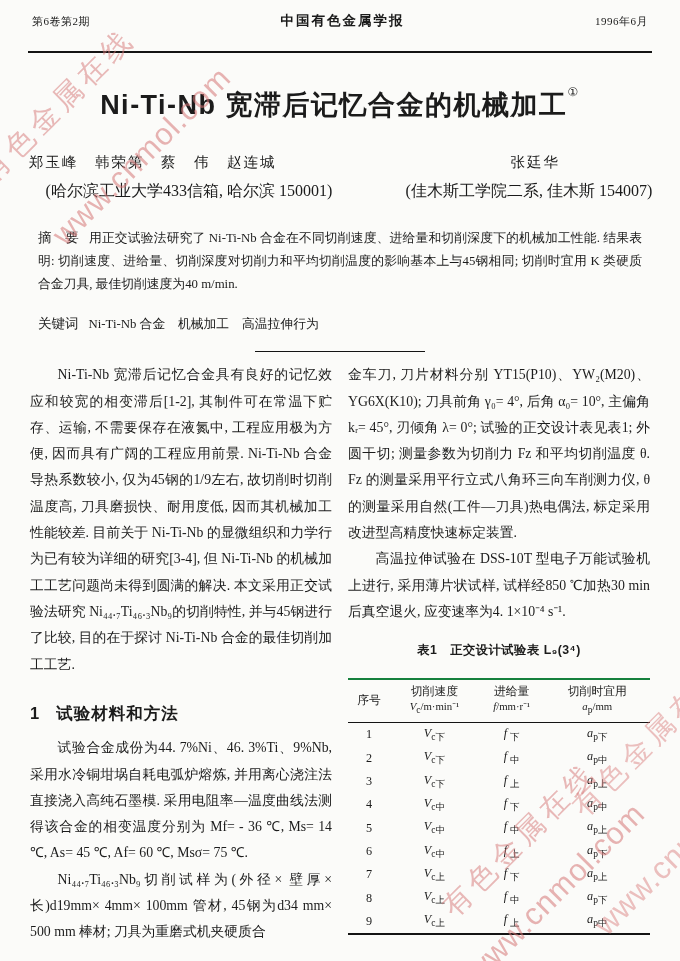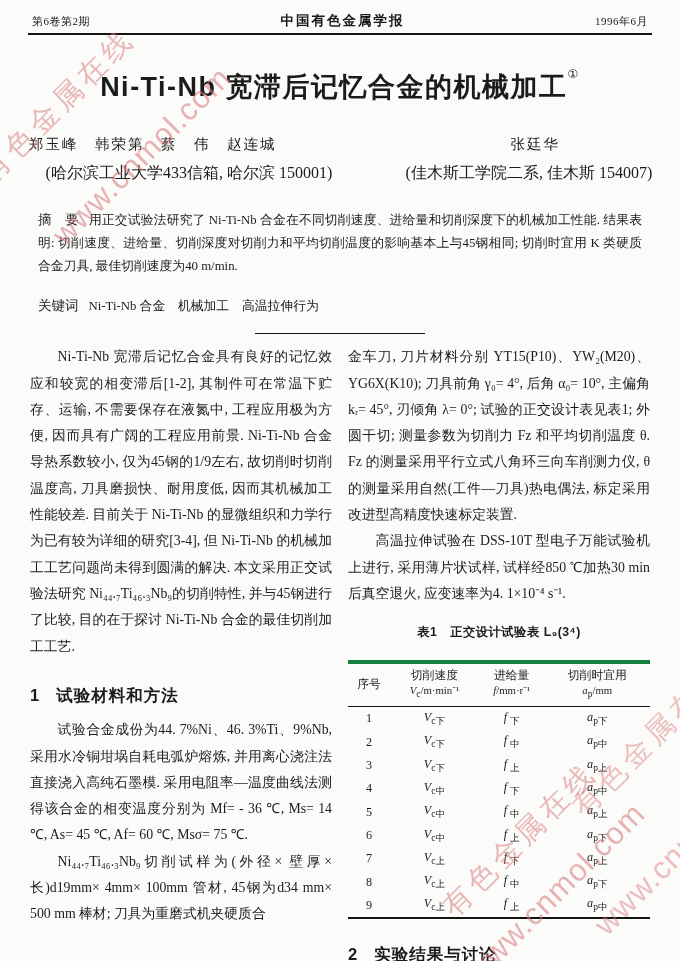--- a/index.html
+++ b/index.html
@@ -5,21 +5,21 @@
   html,body{margin:0;padding:0;}
   body{
     width:680px;height:961px;
     background:#fbfbf9;color:#1b1b1b;
     font-family:"Liberation Serif", serif;
     position:relative;overflow:hidden;
   }
   .page{position:relative;width:680px;height:961px;box-sizing:border-box;padding-top:10px;}
 
   
-  .jheader{display:flex;justify-content:space-between;align-items:baseline;padding:2px 32px 2px;}
+  .jheader{display:flex;justify-content:space-between;align-items:baseline;padding:2px 32px 20px;}
   .jh-side{font-size:11px;letter-spacing:.5px;}
   .jh-center{font-family:"Liberation Sans",sans-serif;font-weight:bold;font-size:13.5px;letter-spacing:2px;}
   .header-rule{border:none;border-top:2.2px solid #141414;margin:1px 28px 0;}
 
   
   .title{margin-top:32px;text-align:center;font-family:"Liberation Sans",sans-serif;
          font-weight:bold;font-size:27px;letter-spacing:1.5px;}
   .title sup{font-size:12px;font-weight:normal;vertical-align:18px;}
   .authors-row{display:flex;margin-top:30px;font-size:14.5px;letter-spacing:2px;}
   .authors-row .a1{flex:1.25;text-align:left;padding-left:29px;}
@@ -44,21 +44,21 @@
          margin:25px 0 11px;letter-spacing:1px;line-height:1.3;text-align:left;}
   h2.sec .num{margin-right:16px;}
 
   
   .footnote{margin-top:auto;padding-bottom:6px;font-size:11.5px;line-height:1.5;text-align:left;}
   .footnote-rule{width:195px;border:none;border-top:1.5px solid #141414;margin:0 0 9px;}
 
   
   .tcap{text-align:center;font-family:"Liberation Sans",sans-serif;font-weight:bold;
         font-size:12.3px;margin:12px 0 6px;letter-spacing:.5px;}
-  table.t1{width:100%;border-collapse:collapse;border-top:4px solid #15803d;border-bottom:2px solid #141414;margin-top:14px;}
+  table.t1{width:100%;border-collapse:collapse;border-top:2px solid #15803d;border-bottom:2px solid #141414;margin-top:14px;}
   table.t1 th{font-weight:normal;font-size:11.8px;line-height:1.35;padding:4px 0 5px;
               border-bottom:1.6px solid #141414;text-align:center;}
   table.t1 td{font-size:12.2px;text-align:center;padding:2.5px 0;line-height:1.25;}
   table.t1 i{font-family:"Liberation Serif",serif;}
   .unit{font-size:10.8px;}
   sub.lv{font-size:9.5px;}
   table.t1 sub{font-size:9.5px;}
 
   
   .wm{position:absolute;transform:rotate(-45deg);transform-origin:left center;

